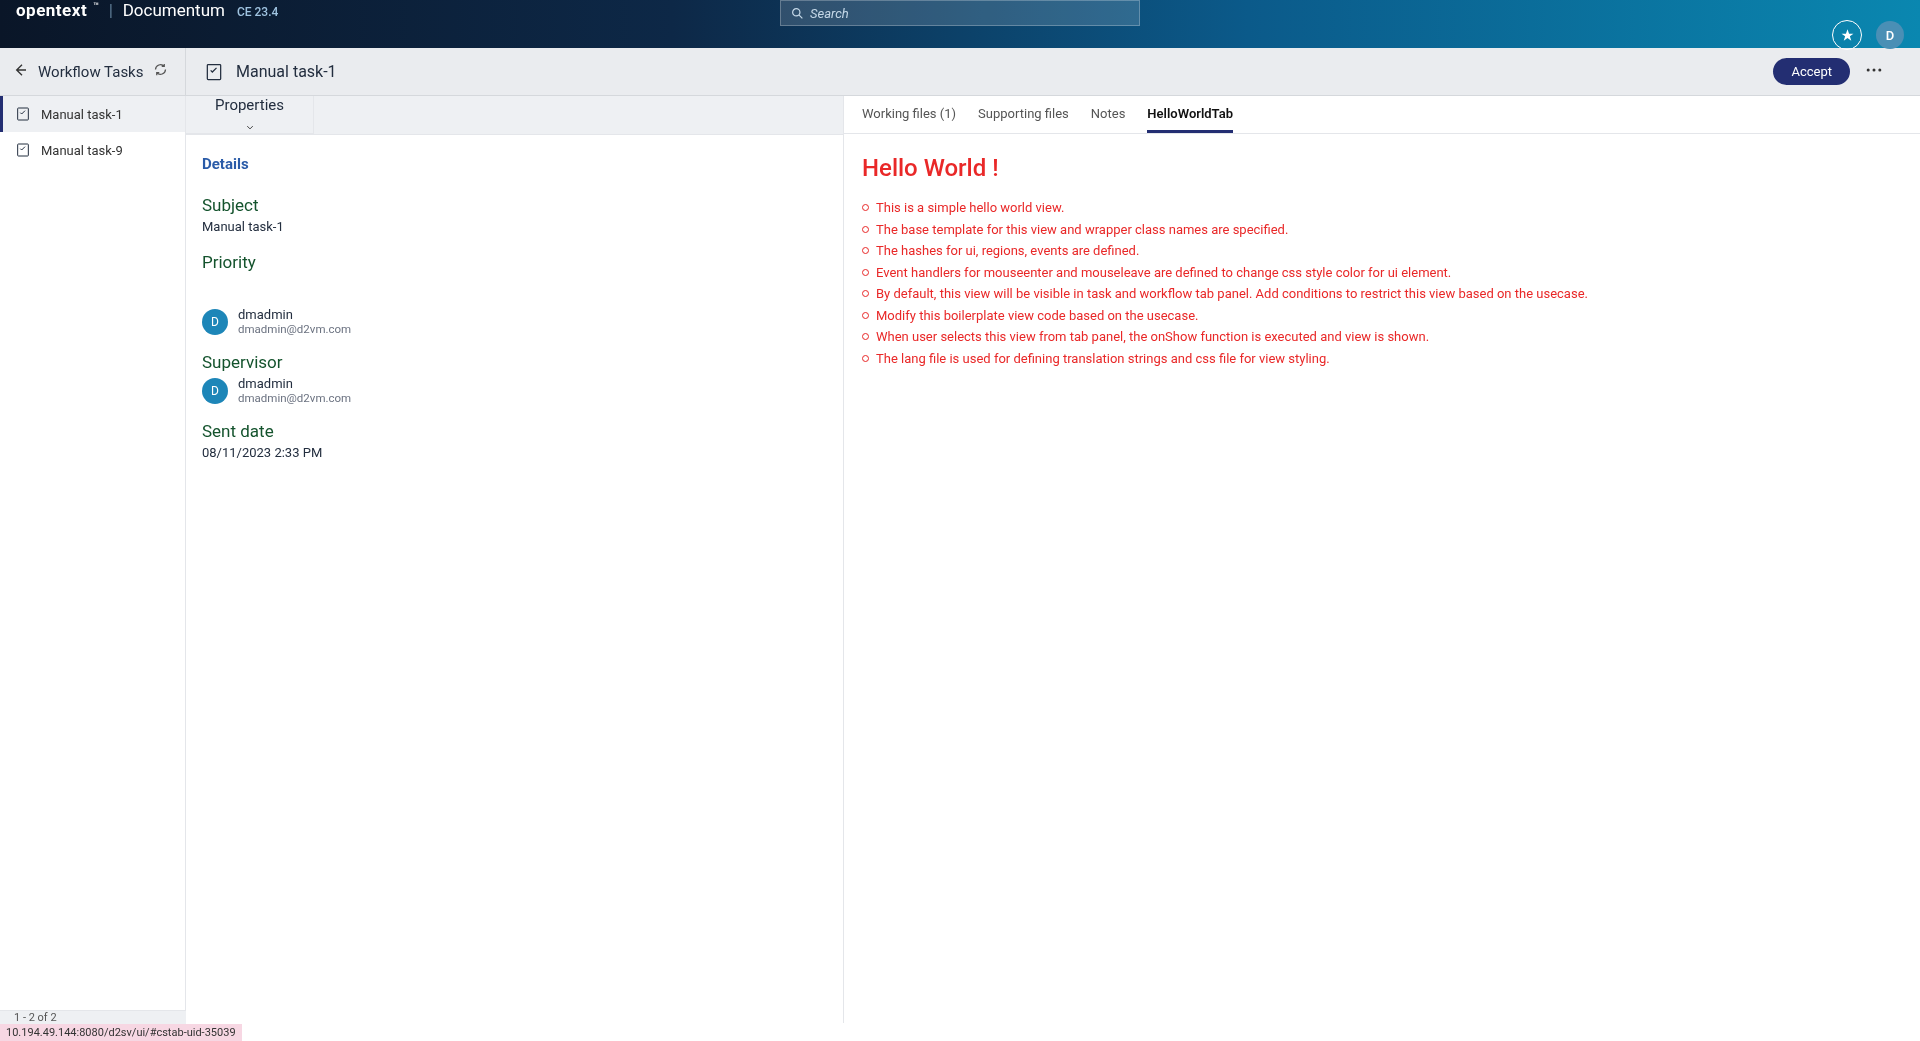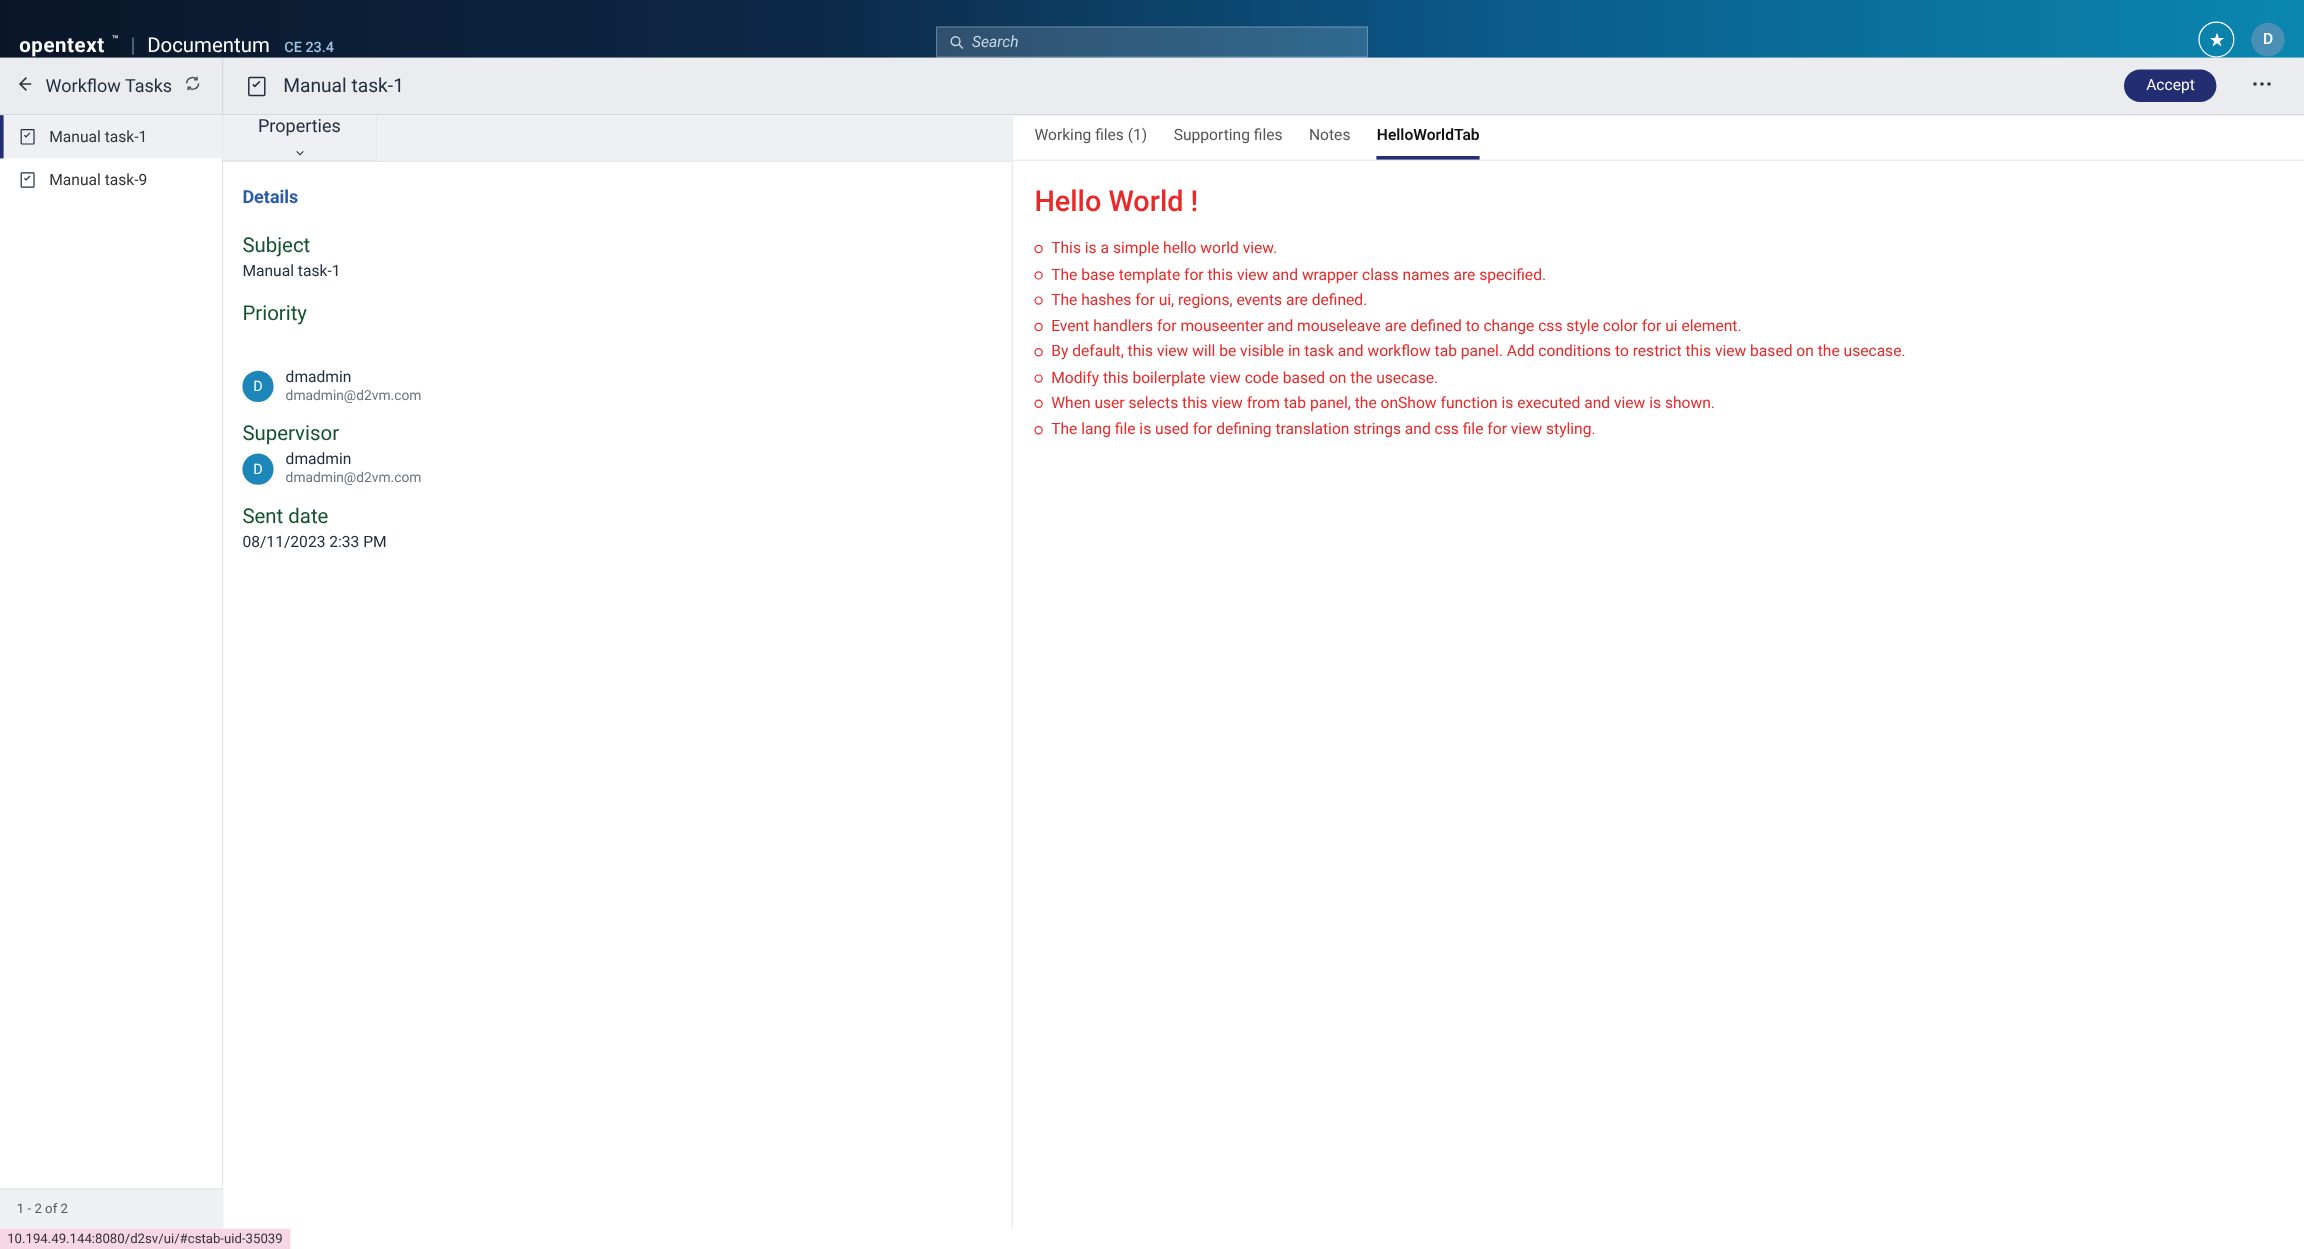--- a/index.html
+++ b/index.html
@@ -3,24 +3,25 @@
 <meta charset="utf-8">
 <style>
 * { margin: 0; padding: 0; box-sizing: border-box; font-family: -apple-system, BlinkMacSystemFont, "Segoe UI", Roboto, Helvetica, Arial, sans-serif; }
 html, body { width: 100%; height: 100%; overflow: hidden; background: #fff; }
 
 
 .top-header {
   height: 48px;
   background: linear-gradient(90deg, #0a1628 0%, #0d2847 35%, #0b5a8a 65%, #0a87b0 100%);
   display: flex;
-  align-items: flex-end;
+  align-items: flex-start;
   padding: 0 16px;
   color: #fff;
   position: relative;
+  flex-direction: column;
 }
 .brand { display: flex; align-items: baseline; gap: 6px; font-size: 17px; font-weight: 500; }
 .brand .ot { font-weight: 700; letter-spacing: 0.5px; }
 .brand .tm { font-size: 9px; position: relative; top: -7px; opacity: 0.9; }
 .brand .sep { color: #7fa3c0; font-weight: 300; margin: 0 4px; }
 .brand .doc { font-weight: 400; }
 .brand .ver { font-size: 12px; color: #9fc3e0; margin-left: 6px; }
 
 .search-wrap {
   position: absolute;
@@ -77,21 +78,21 @@
   align-items: center;
   padding: 0 18px;
   gap: 12px;
 }
 .task-icon-lg {
   width: 20px; height: 20px;
 }
 .task-icon-lg svg { width: 20px; height: 20px; stroke: #232e3f; fill: none; stroke-width: 1.5; }
 .sub-mid .task-title { font-size: 16px; color: #232e3f; }
 
-.sub-right { display: flex; align-items: center; gap: 28px; padding-right: 25px; }
+.sub-right { display: flex; align-items: center; gap: 14px; padding-right: 36px; }
 .accept-btn {
   background: #232e72;
   color: #fff;
   border: none;
   padding: 6px 18px;
   border-radius: 14px;
   font-size: 13px;
   cursor: pointer;
 }
 .more-btn svg { width: 20px; height: 20px; fill: #333; }
@@ -210,21 +211,21 @@
   position: absolute;
   bottom: 0;
   left: 0;
   right: 0;
   display: flex;
   flex-direction: column;
   font-size: 11px;
 }
 .footer-count {
   background: #eef0f3;
-  padding: 10px 14px;
+  padding: 0 14px;
   width: 186px;
   color: #555;
   border-top: 1px solid #e4e6ea;
 }
 .footer-url {
   background: #f7d7e3;
   padding: 2px 6px;
   width: fit-content;
   color: #333;
 }

